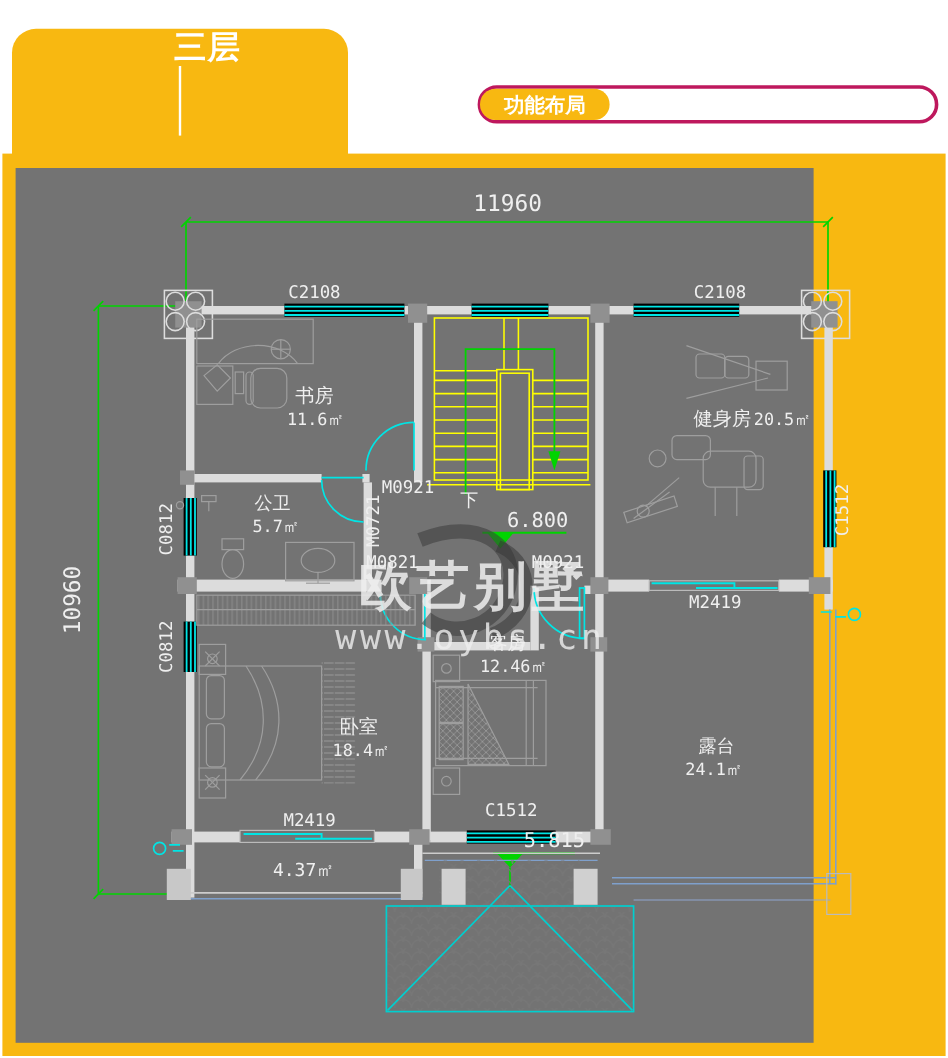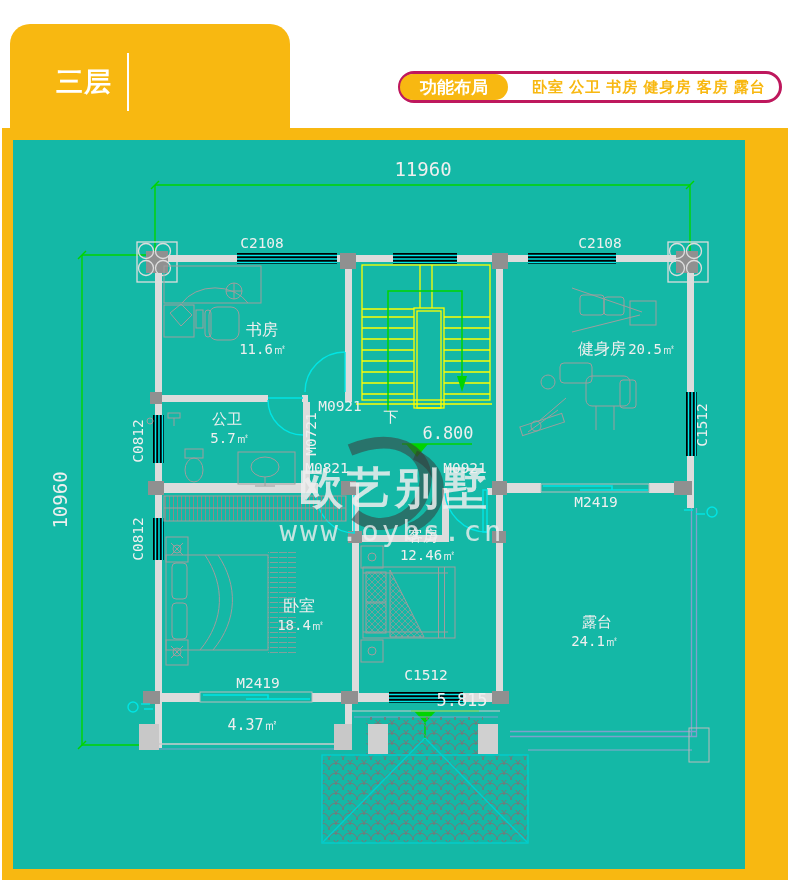--- a/index.html
+++ b/index.html
@@ -5,61 +5,60 @@
   html,body{margin:0;padding:0;}
   body{
     width:790px;height:882px;position:relative;background:#ffffff;overflow:hidden;
     font-family:"Liberation Sans",sans-serif;
   }
   
   .hd-box{
     position:absolute;left:10px;top:24px;width:280px;height:116px;
     background:#F8B811;border-radius:20px 20px 0 0;z-index:3;
     display:flex;align-items:center;justify-content:flex-start;
-    color:#fff;font-weight:bold;
+    color:#fff;font-weight:bold;flex-direction:column;
   }
   .hd-col{font-size:27px;line-height:31px;letter-spacing:1px;white-space:nowrap;}
   .hd-col1{margin-left:46px;}
   .hd-div{width:2px;height:58px;background:#fff;margin:0 15px;}
   .hd-pill{
     position:absolute;left:398px;top:71px;width:378px;height:26px;z-index:3;
     background:#fff;border:3px solid #be185d;border-radius:18px;
     display:flex;align-items:center;
   }
   .hd-badge{
     height:26px;margin-left:-1px;padding:0 20px;background:#F8B811;border-radius:15px;
     color:#fff;font-weight:bold;font-size:17px;display:flex;align-items:center;white-space:nowrap;
   }
   .hd-feats{
     color:#F8B811;font-weight:bold;font-size:15px;letter-spacing:1px;margin-left:24px;white-space:nowrap;
   }
   
   .frame{position:absolute;left:2px;top:128px;width:786px;height:752px;background:#F8B811;z-index:1;}
-  .plan{position:absolute;left:13px;top:140px;width:732px;height:729px;background:#14b8a6;z-index:2;}
+  .plan{position:absolute;left:13px;top:140px;width:665px;height:729px;background:#737373;z-index:2;}
   svg text{
     font-family:"DejaVu Sans Mono","Liberation Mono",monospace;
     fill:#EFEFEF;
   }
   svg text.cjk{font-family:"DejaVu Sans","Liberation Sans",sans-serif;}
 </style>
 </head>
 <body>
 
 <div class="frame"></div>
 
 <div class="hd-box">
   <div class="hd-col hd-col1">
     <div>三层</div>
   </div>
   <div class="hd-div"></div>
 </div>
 
 <div class="hd-pill">
   <div class="hd-badge">功能布局</div>
-  <div class="hd-feats">卧室 公卫 书房 健身房 客房 露台</div>
 </div>
 
 <div class="plan">
 <svg width="765" height="729" viewBox="13 140 765 729" xmlns="http://www.w3.org/2000/svg">
   <defs>
     <pattern id="scales" width="14" height="10" patternUnits="userSpaceOnUse">
       <path d="M0,5 A7,7 0 0 1 14,5" fill="none" stroke="#777" stroke-width="1"></path>
       <path d="M-7,10 A7,7 0 0 1 7,10 M7,10 A7,7 0 0 1 21,10" fill="none" stroke="#777" stroke-width="1"></path>
     </pattern>
     <pattern id="vhatch" width="4" height="25" patternUnits="userSpaceOnUse">

